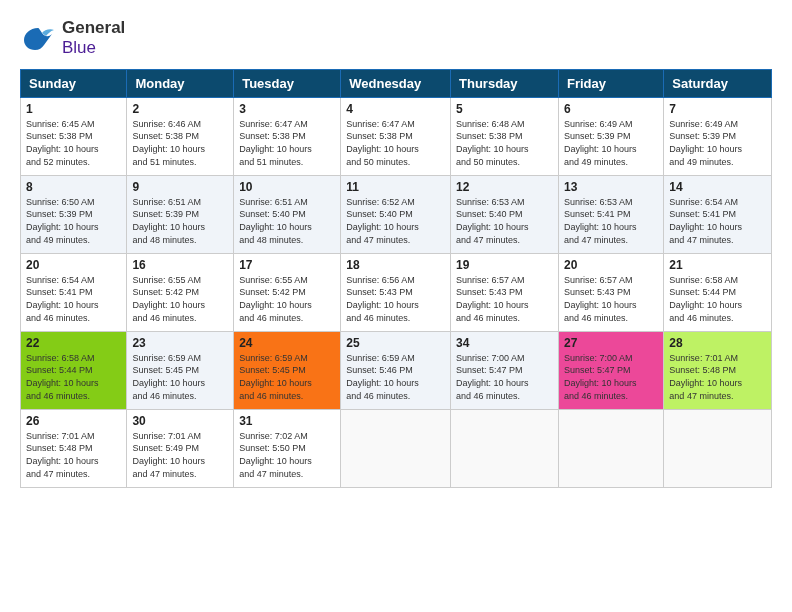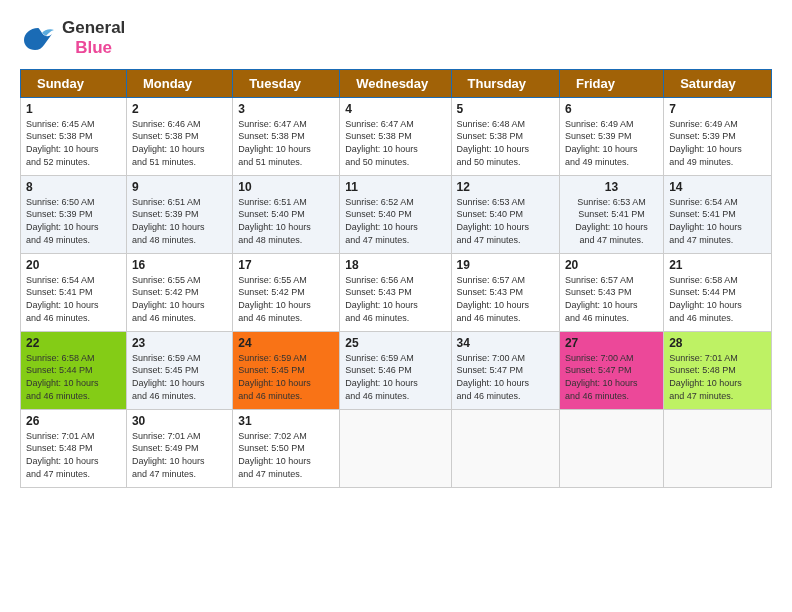--- a/index.html
+++ b/index.html
@@ -36,25 +36,25 @@
     .subtitle {
       font-size: 15px;
       color: #555;
     }
     .calendar {
       width: 100%;
       border-collapse: collapse;
       border: 1px solid #ccc;
     }
     .calendar th {
-      background-color: #a16207;
+      background-color: #0c4a6e;
       color: #fff;
       font-size: 13px;
       font-weight: bold;
-      padding: 6px 16px;
+      padding: 6px 8px;
       text-align: left;
       border: 1px solid #1a6bb5;
     }
     .calendar td {
       vertical-align: top;
       padding: 4px 5px;
       border: 1px solid #ccc;
       font-size: 9.5px;
       color: #333;
       width: 113px;
@@ -85,23 +85,23 @@
 
 <div class="page">
   <div class="header">
     <div class="logo">
       <div style="display:flex;flex-direction:column;align-items:flex-start;margin-right:2px;">
         <svg width="36" height="36" viewBox="0 0 36 36" xmlns="http://www.w3.org/2000/svg">
           <path d="M18 8 C10 8, 4 14, 4 20 C4 26, 9 30, 15 30 C19 30, 22 28, 24 25 L32 14 C28 18, 24 16, 22 13 C20 10, 19 8, 18 8 Z" fill="#1a6bb5"></path>
           <path d="M22 13 C24 10, 30 8, 34 10 C30 11, 28 14, 26 16 Z" fill="#5aabde"></path>
         </svg>
       </div>
-      <div style="line-height:1.2;text-align:center;">
+      <div style="line-height:1.2;">
         <div style="font-size:17px;font-weight:bold;color:#333;">General</div>
-        <div style="font-size:17px;font-weight:bold;color:#ec4899;">Blue</div>
+        <div style="font-size:17px;font-weight:normal;color:#4c1d95;">Blue</div>
       </div>
     </div>
     <div class="title-area">
       <div class="month-title"></div>
       <div class="subtitle"></div>
     </div>
   </div>
 
   <table class="calendar">
     <thead>
@@ -196,21 +196,21 @@
 Daylight: 10 hours
 and 47 minutes.</div>
           </td>
           <td style="background: rgb(240, 244, 249);">
             <span class="day-num">12</span>
             <div class="day-content" style="white-space: pre-line;">Sunrise: 6:53 AM
 Sunset: 5:40 PM
 Daylight: 10 hours
 and 47 minutes.</div>
           </td>
-          <td style="background: rgb(240, 244, 249); text-align: center;">
+          <td style="background: rgb(240, 244, 249);">
             <span class="day-num">13</span>
             <div class="day-content" style="white-space: pre-line;">Sunrise: 6:53 AM
 Sunset: 5:41 PM
 Daylight: 10 hours
 and 47 minutes.</div>
           </td>
           <td style="background: rgb(240, 244, 249);">
             <span class="day-num">14</span>
             <div class="day-content" style="white-space: pre-line;">Sunrise: 6:54 AM
 Sunset: 5:41 PM

